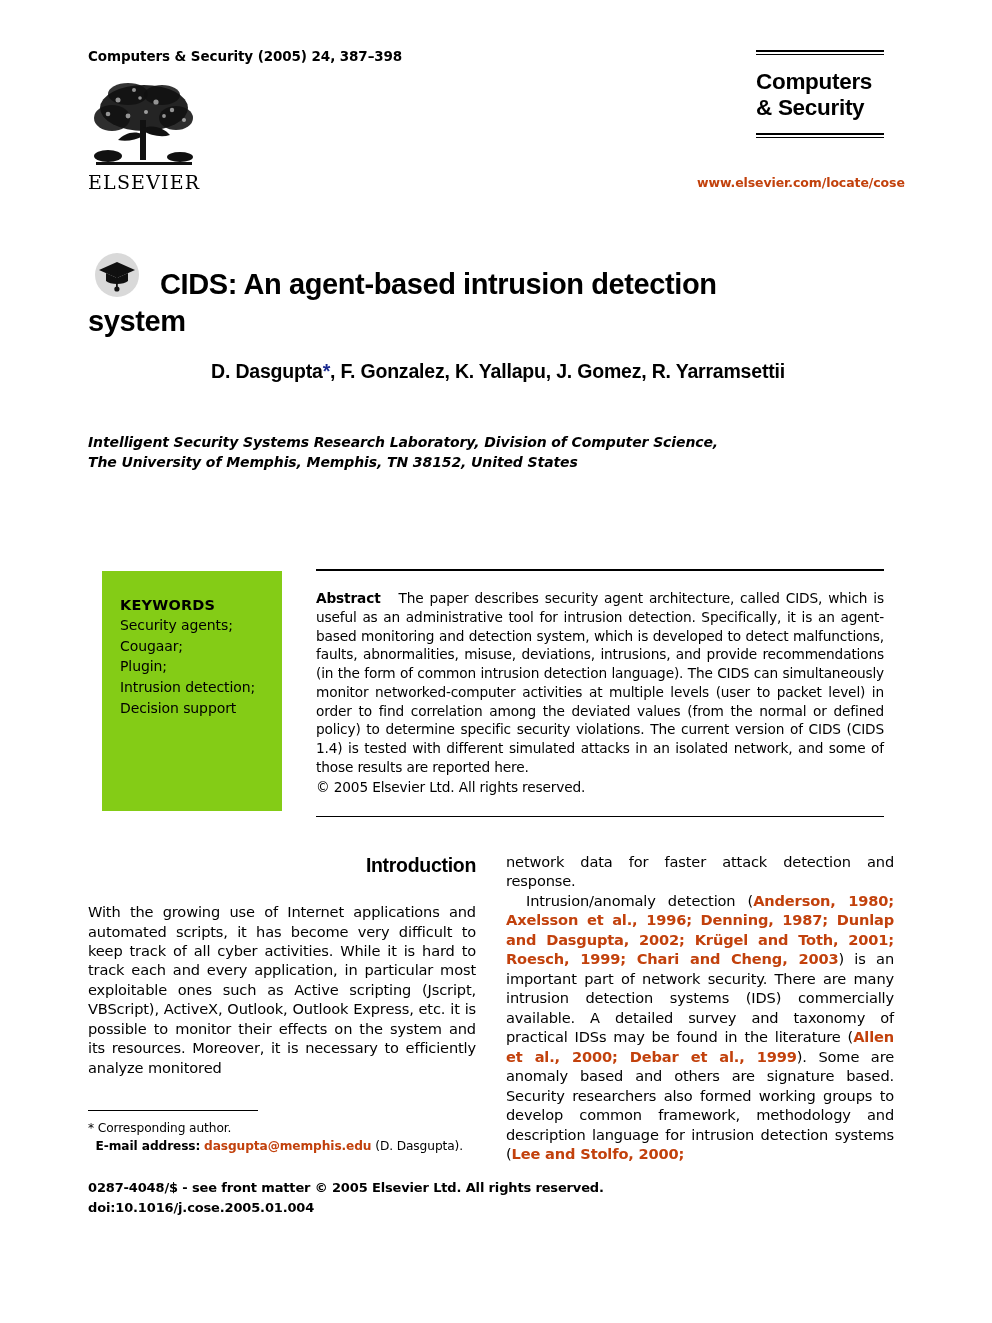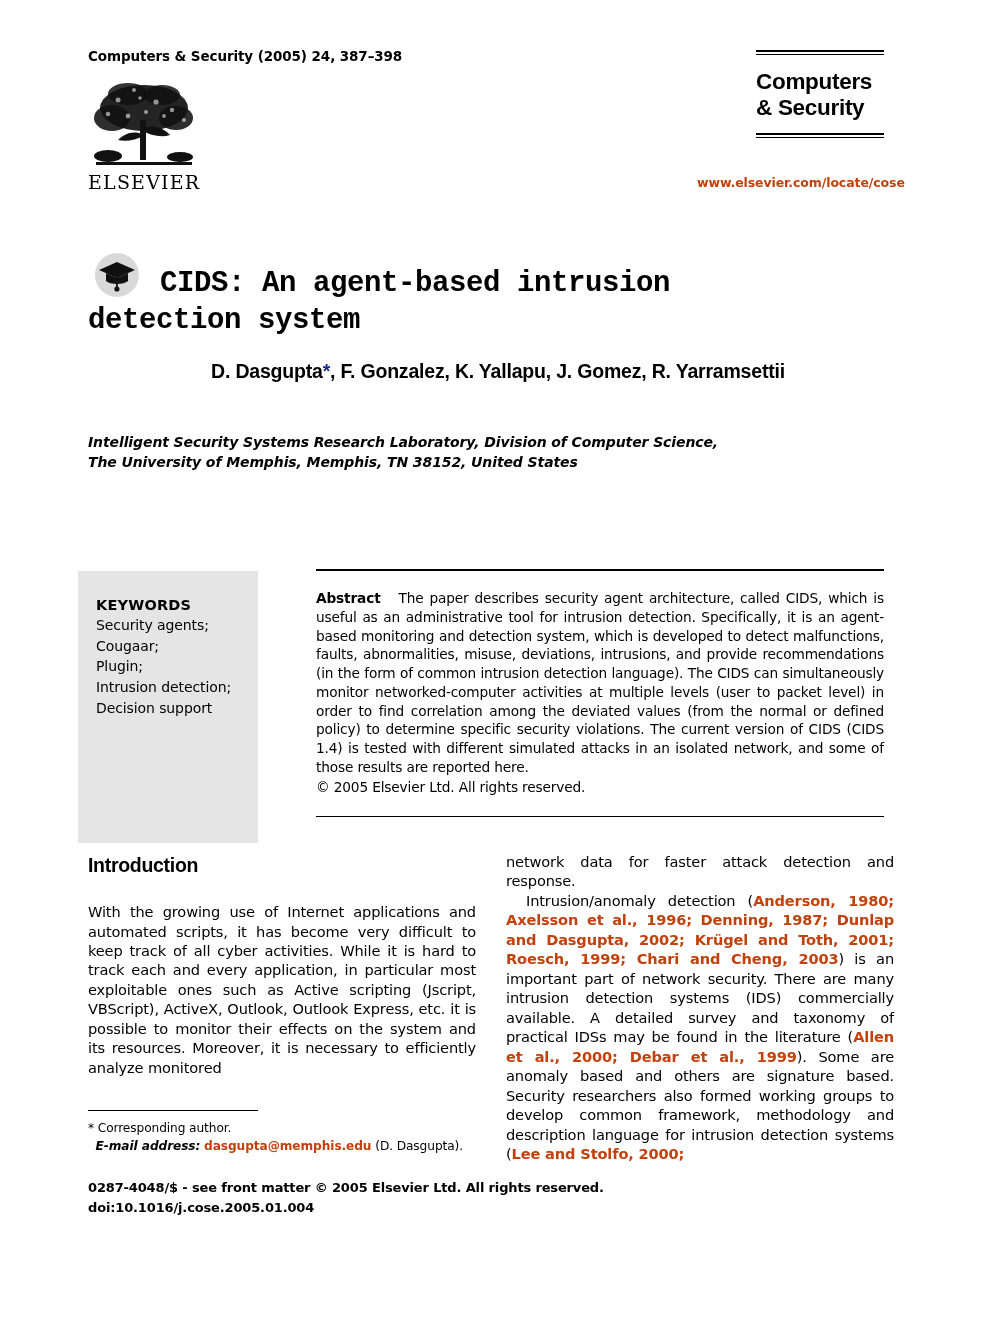--- a/index.html
+++ b/index.html
@@ -87,21 +87,21 @@
   
   .cap-icon {
     position: absolute;
     left: 92px; top: 250px;
     width: 50px; height: 50px;
   }
   .title {
     position: absolute;
     left: 88px; top: 247px;
     width: 640px;
-    font-family: Liberation Mono, monospace;
+    font-family: Liberation Sans, sans-serif;
     font-size: 29px;
     font-weight: bold;
     line-height: 1.27;
     text-indent: 72px;
     letter-spacing: -0.4px;
   }
   .authors {
     position: absolute;
     left: 88px; top: 360px;
     width: 820px;
@@ -126,24 +126,24 @@
     position: absolute;
     left: 88px; top: 500px;
     font-size: 13.5px;
     font-weight: bold;
     letter-spacing: -0.1px;
   }
 
   
   .kw-box {
     position: absolute;
-    left: 78px; top: 571px;
+    left: 102px; top: 571px;
     width: 180px;
-    height: 272px;
-    background: #e5e5e5;
+    height: 240px;
+    background: #84cc16;
     box-sizing: border-box;
     padding: 26px 0 0 18px;
   }
   .kw-title {
     font-size: 14.5px;
     font-weight: bold;
     letter-spacing: 0.2px;
     margin-bottom: 2px;
   }
   .kw-list {
@@ -192,21 +192,21 @@
     letter-spacing: -0.15px;
   }
   .col-left  { left: 88px; }
   .col-right { left: 506px; }
   .sec-head {
     font-family: "Liberation Sans", sans-serif;
     font-size: 19.5px;
     font-weight: bold;
     letter-spacing: -0.3px;
     margin: 0 0 24px 0;
-    text-align: left;
+    text-align: right;
   }
   .col p { margin: 0; }
   .col p + p { text-indent: 20px; }
   a.cite, .link {
     color: #c2410c;
     text-decoration: none;
     font-weight: bold;
   }
 
   
@@ -218,21 +218,21 @@
   .fn-rule {
     border-top: 1.4px solid #000;
     width: 170px;
     margin-bottom: 9px;
   }
   .fn-line {
     font-size: 12.2px;
     line-height: 1.45;
     letter-spacing: -0.1px;
   }
-  .fn-line .em { font-style: italic; font-weight: bold; }
+  .fn-line .em { font-weight: bold; }
 
   
   .pagefoot {
     position: absolute;
     left: 88px; top: 1178px;
     font-size: 13px;
     line-height: 1.5;
     font-weight: bold;
     letter-spacing: -0.15px;
   }

